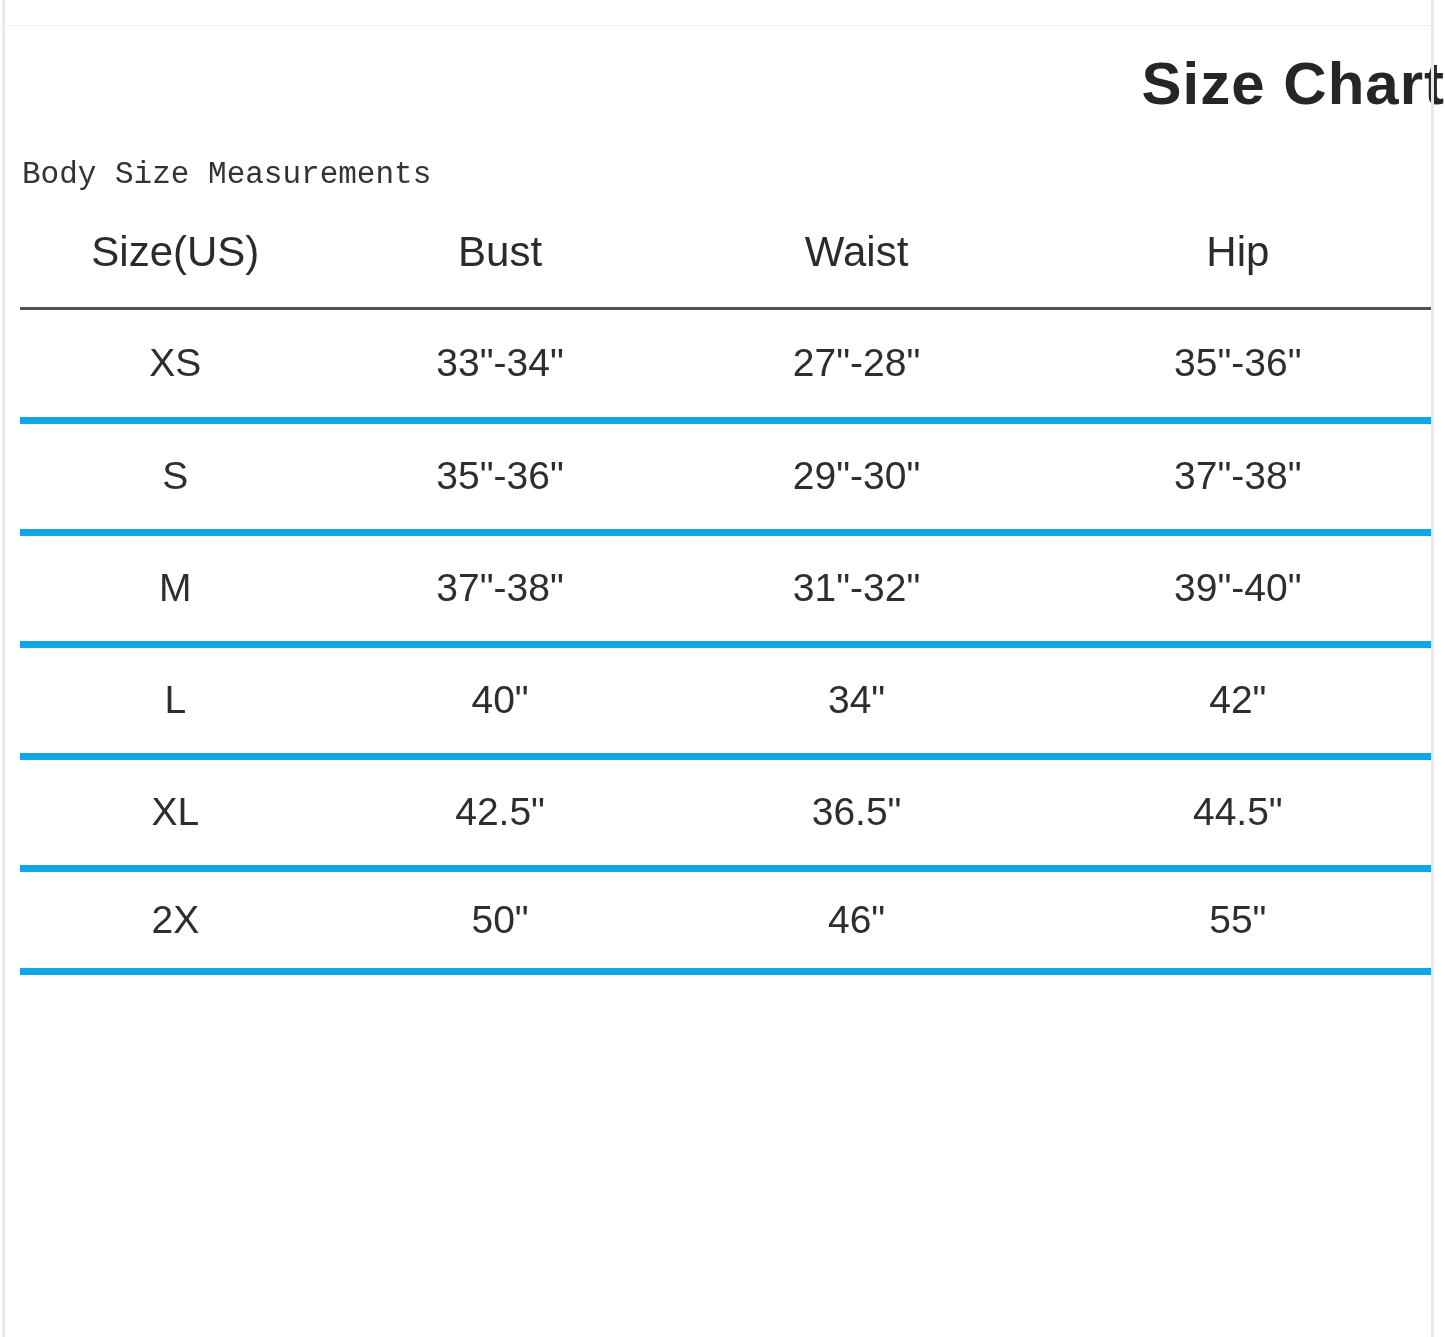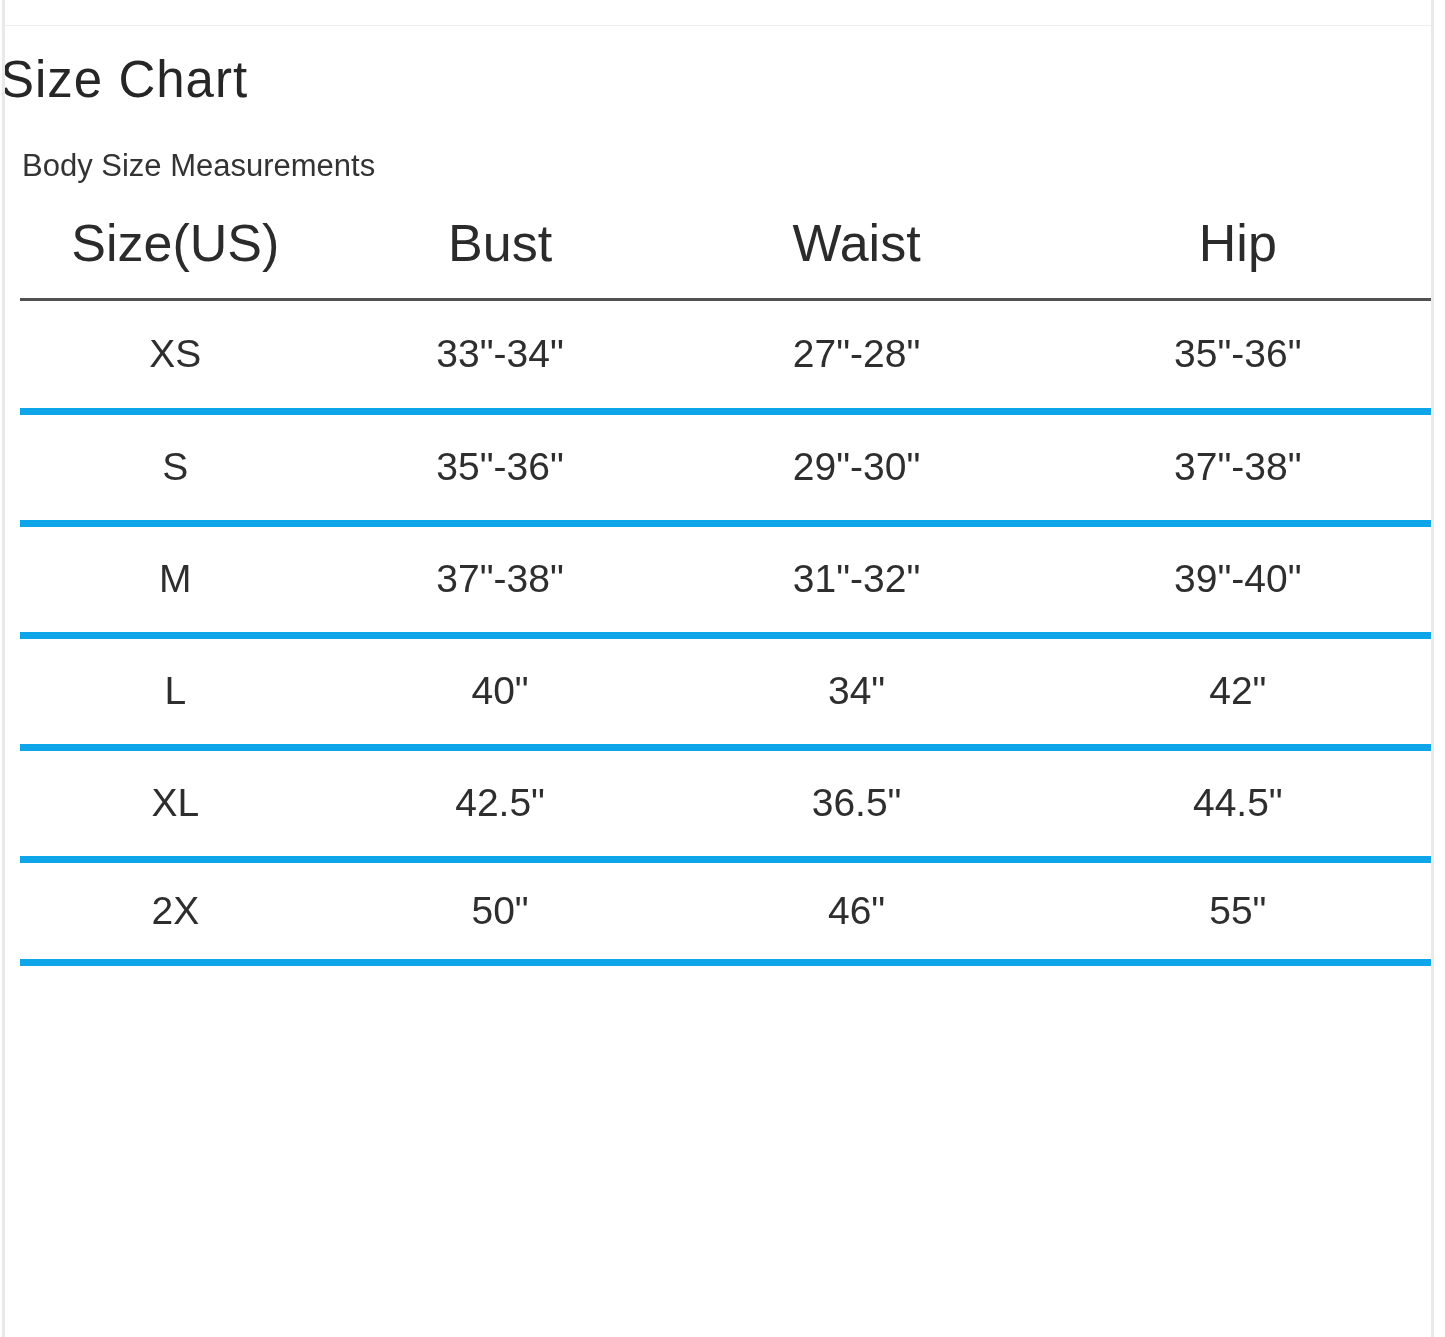--- a/index.html
+++ b/index.html
@@ -28,53 +28,54 @@
   .top-hairline {
     position: absolute;
     top: 25px;
     left: 5px;
     right: 14px;
     height: 1px;
     background: #eeeeee;
   }
   .title {
     margin: 54px 0 0 0;
-    font-size: 51px;
-    font-weight: 400;
+    font-size: 60px;
+    font-weight: 700;
     line-height: 1;
-    text-align: left;
+    text-align: right;
     letter-spacing: 1px;
     color: #262626;
   }
   .subtitle {
     margin: 45px 0 0 22px;
     font-size: 31px;
     font-weight: 400;
     line-height: 1;
     color: #333333;
+    font-family: Liberation Mono, monospace;
   }
   table.size-table {
     margin: 8px 0 0 20px;
     width: 1412px;
     border-collapse: collapse;
     table-layout: fixed;
   }
   table.size-table th,
   table.size-table td {
     text-align: center;
     vertical-align: middle;
     padding: 0;
     font-weight: 400;
     white-space: nowrap;
   }
   table.size-table thead tr {
     height: 110px;
   }
   table.size-table thead tr th {
-    font-size: 52px;
+    font-size: 42px;
     color: #2b2b2b;
     border-bottom: 3px solid #515151;
   }
   table.size-table tbody tr {
     height: 112px;
   }
   table.size-table tbody tr td {
     font-size: 39px;
     color: #2e2e2e;
     border-bottom: 7px solid #0ea5e9;

